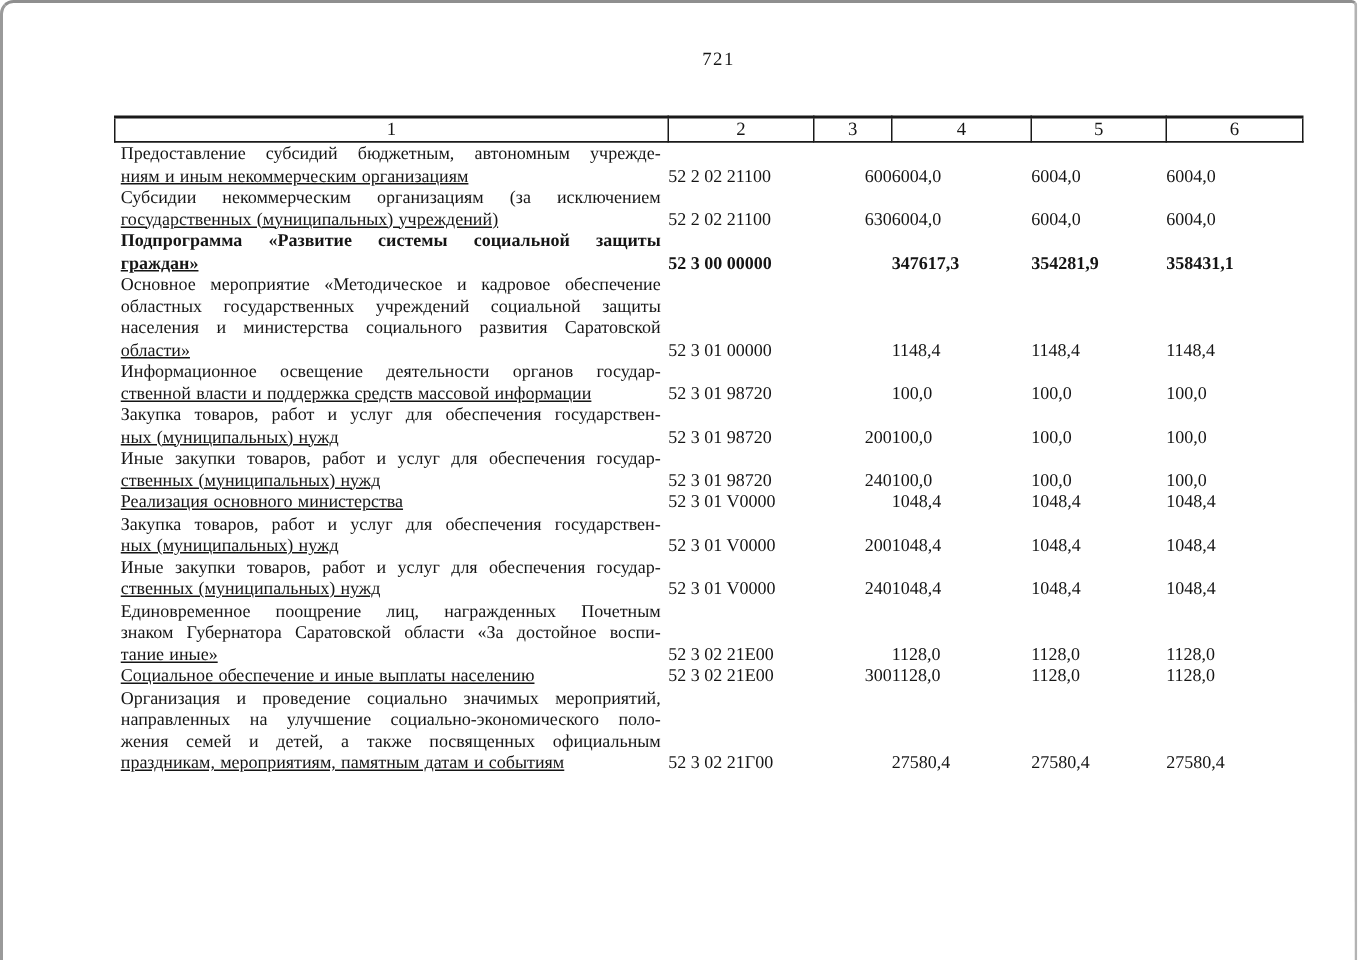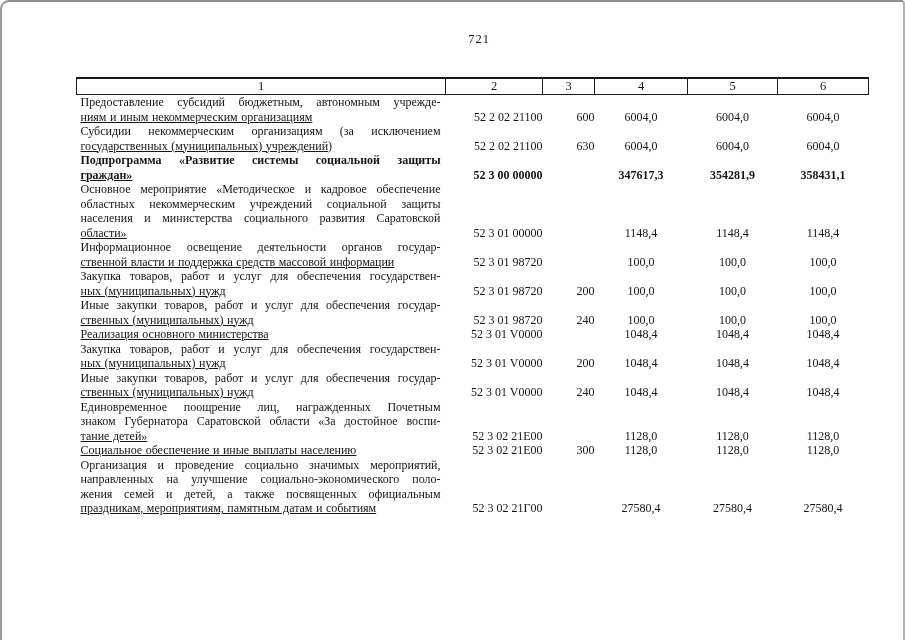--- a/index.html
+++ b/index.html
@@ -60,24 +60,23 @@
     text-align-last: justify;
     word-spacing: 0.5px;
   }
   td.name div:last-child {
     text-align-last: auto;
     text-decoration: underline;
   }
   td.code {
     padding-left: 12px;
     white-space: nowrap;
-    text-align: right;
   }
   td.grp { text-align: right; }
-  td.val { text-align: center; white-space: nowrap; }
+  td.val { text-align: left; white-space: nowrap; }
   td.v4 { padding-right: 18px; }
   td.v5 { padding-right: 12px; }
   td.v6 { padding-right: 4px; }
   tr.bold { font-weight: bold; }
   tr.bold td.name div { word-spacing: 1px; }
 </style>
 </head>
 <body>
 
 <div class="page">
@@ -132,21 +131,21 @@
           </td>
           <td class="code">52 3 00 00000</td>
           <td class="grp"></td>
           <td class="val v4">347617,3</td>
           <td class="val v5">354281,9</td>
           <td class="val v6">358431,1</td>
         </tr>
         <tr>
           <td class="name">
             <div>Основное мероприятие «Методическое и кадровое обеспечение</div>
-            <div>областных некоммерческим учреждений социальной защиты</div>
+            <div>областных государственных учреждений социальной защиты</div>
             <div>населения и министерства социального развития Саратовской</div>
             <div>области»</div>
           </td>
           <td class="code">52 3 01 00000</td>
           <td class="grp"></td>
           <td class="val v4">1148,4</td>
           <td class="val v5">1148,4</td>
           <td class="val v6">1148,4</td>
         </tr>
         <tr>
@@ -211,21 +210,21 @@
           <td class="code">52 3 01 V0000</td>
           <td class="grp">240</td>
           <td class="val v4">1048,4</td>
           <td class="val v5">1048,4</td>
           <td class="val v6">1048,4</td>
         </tr>
         <tr>
           <td class="name">
             <div>Единовременное поощрение лиц, награжденных Почетным</div>
             <div>знаком Губернатора Саратовской области «За достойное воспи-</div>
-            <div>тание детей»</div>
+            <div>тание иные»</div>
           </td>
           <td class="code">52 3 02 21Е00</td>
           <td class="grp"></td>
           <td class="val v4">1128,0</td>
           <td class="val v5">1128,0</td>
           <td class="val v6">1128,0</td>
         </tr>
         <tr>
           <td class="name">
             <div>Социальное обеспечение и иные выплаты населению</div>

